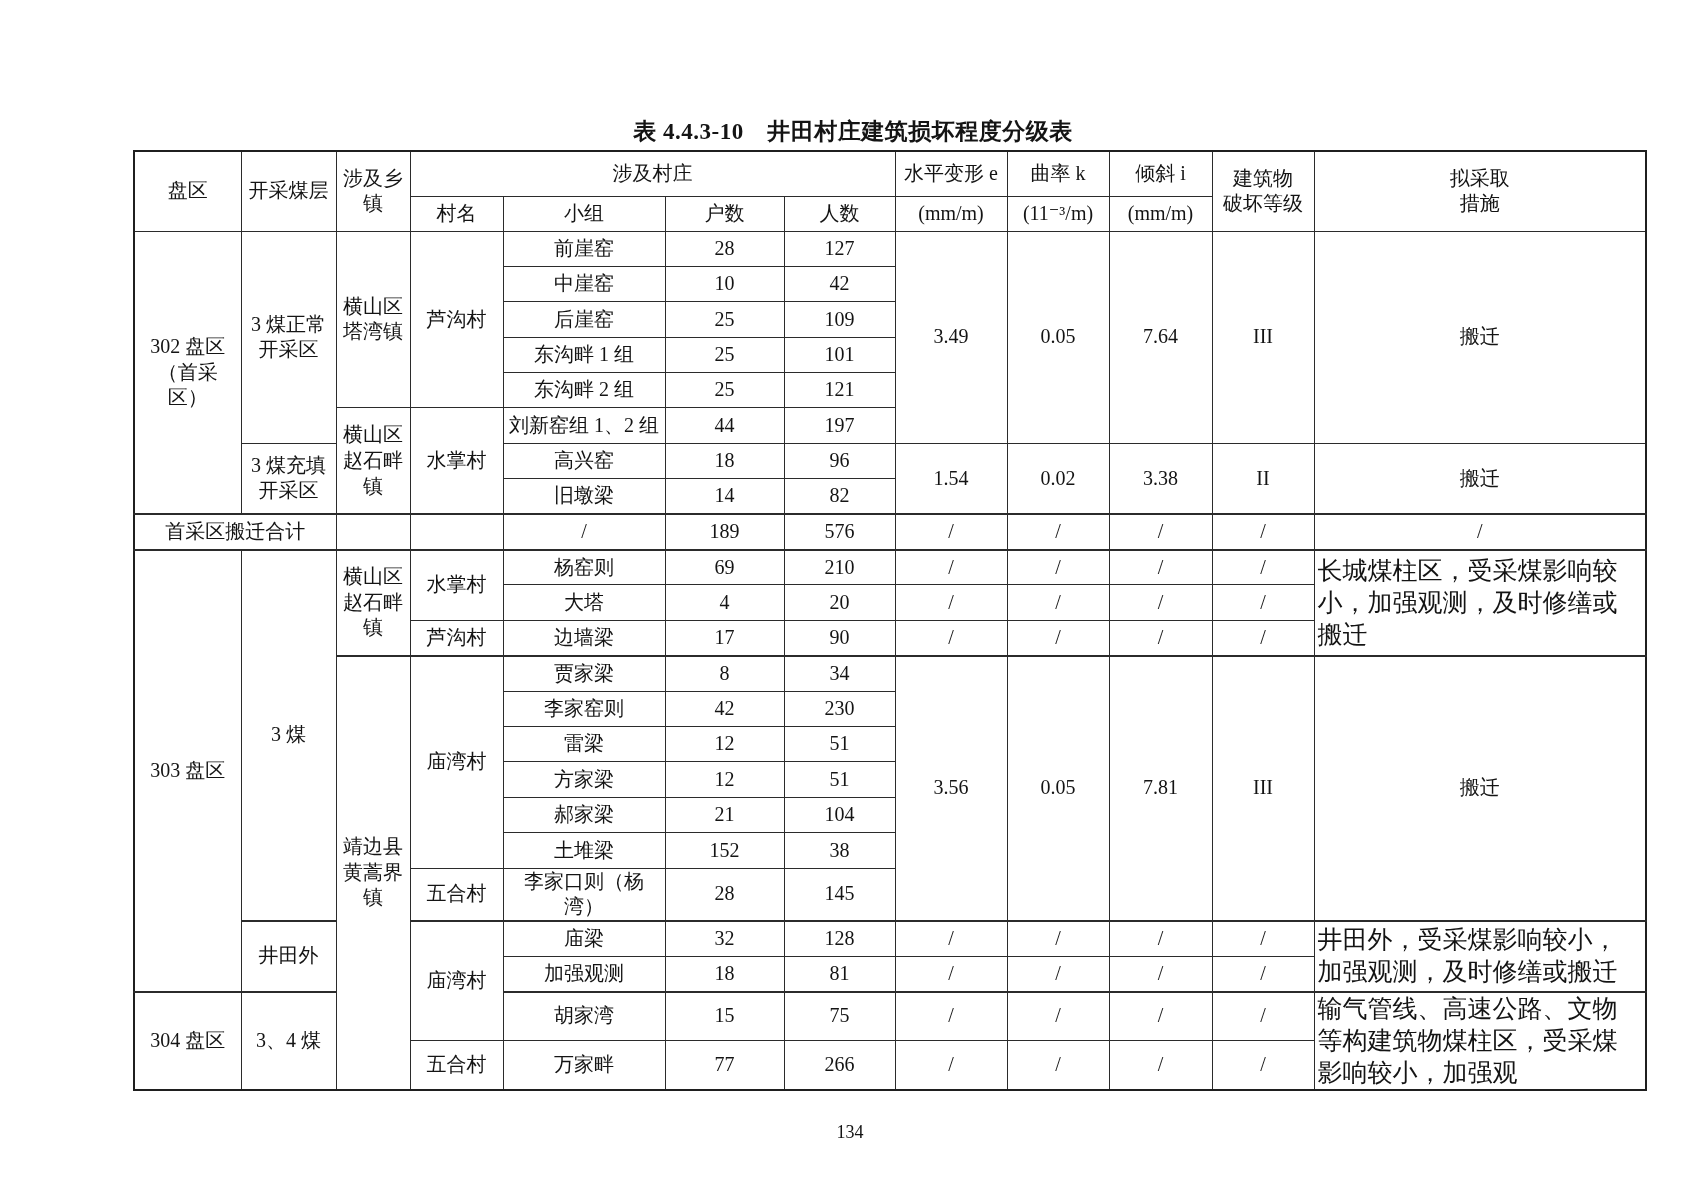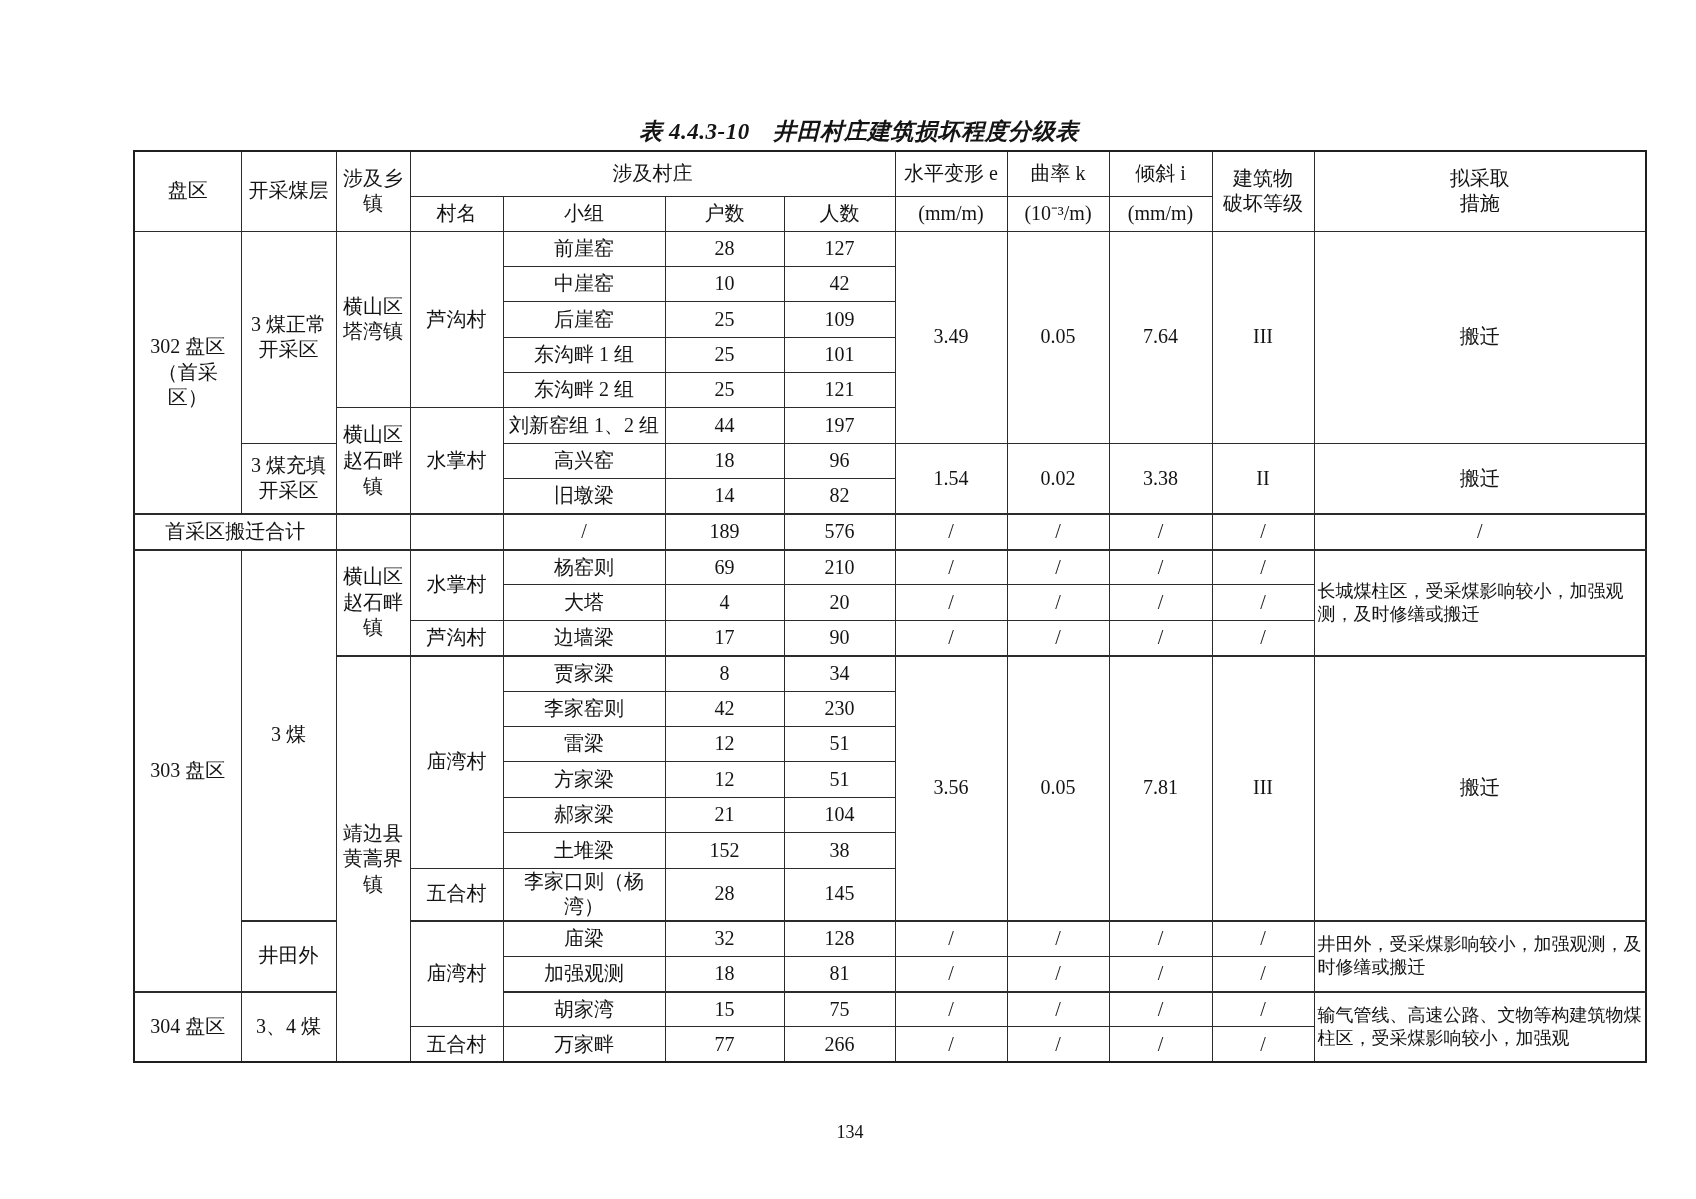--- a/index.html
+++ b/index.html
@@ -10,27 +10,26 @@
     font-family:"Liberation Serif","DejaVu Serif",serif;
     color:#141414;
   }
   .page{
     position:relative;
     width:1696px; height:1199px;
     background:#ffffff;
   }
   .doc-title{
     position:absolute;
-    top:116px; left:103px; width:1512px;
+    top:116px; left:97px; width:1512px;
     text-align:center;
     font-size:23px;
     font-weight:bold;
     letter-spacing:0.5px;
     white-space:pre;
-    font-style:italic;
   }
   table.damage-table{
     position:absolute;
     left:133px; top:150px;
     width:1512px;
     border-collapse:collapse;
     table-layout:fixed;
     border:2.6px solid #1f1f1f;
   }
   .damage-table th, .damage-table td{
@@ -38,26 +37,26 @@
     text-align:center;
     vertical-align:middle;
     font-weight:normal;
     font-size:20px;
     line-height:1.28;
     white-space:pre-line;
     overflow:hidden;
     padding:0 1px;
   }
   .damage-table thead tr.h1{ height:45px; }
-  .damage-table thead tr.h2{ height:35px;font-family:Liberation Serif, serif; }
+  .damage-table thead tr.h2{ height:35px; }
   .damage-table tbody tr{ height:35.4px; }
   .damage-table td.left{
     text-align:left;
     padding:0 3px;
-    font-size:18px;
+    font-size:25px;
     white-space:normal;
   }
   .damage-table td.thick-top{ border-top-width:2.6px; }
   .page-number{
     position:absolute;
     top:1122px; left:0; width:1700px;
     text-align:center;
     font-size:18px;
   }
 </style>
@@ -96,21 +95,21 @@
 破坏等级</th>
           <th rowspan="2" colspan="1">拟采取
 措施</th>
         </tr>
         <tr class="h2">
           <th rowspan="1" colspan="1">村名</th>
           <th rowspan="1" colspan="1">小组</th>
           <th rowspan="1" colspan="1">户数</th>
           <th rowspan="1" colspan="1">人数</th>
           <th rowspan="1" colspan="1">(mm/m)</th>
-          <th rowspan="1" colspan="1">(10⁻³/m)</th>
+          <th rowspan="1" colspan="1">(11⁻³/m)</th>
           <th rowspan="1" colspan="1">(mm/m)</th>
         </tr>
       </thead>
     <tbody>
         <tr>
           <td rowspan="8" colspan="1">302 盘区
 （首采
 区）</td>
           <td rowspan="6" colspan="1">3 煤正常
 开采区</td>

